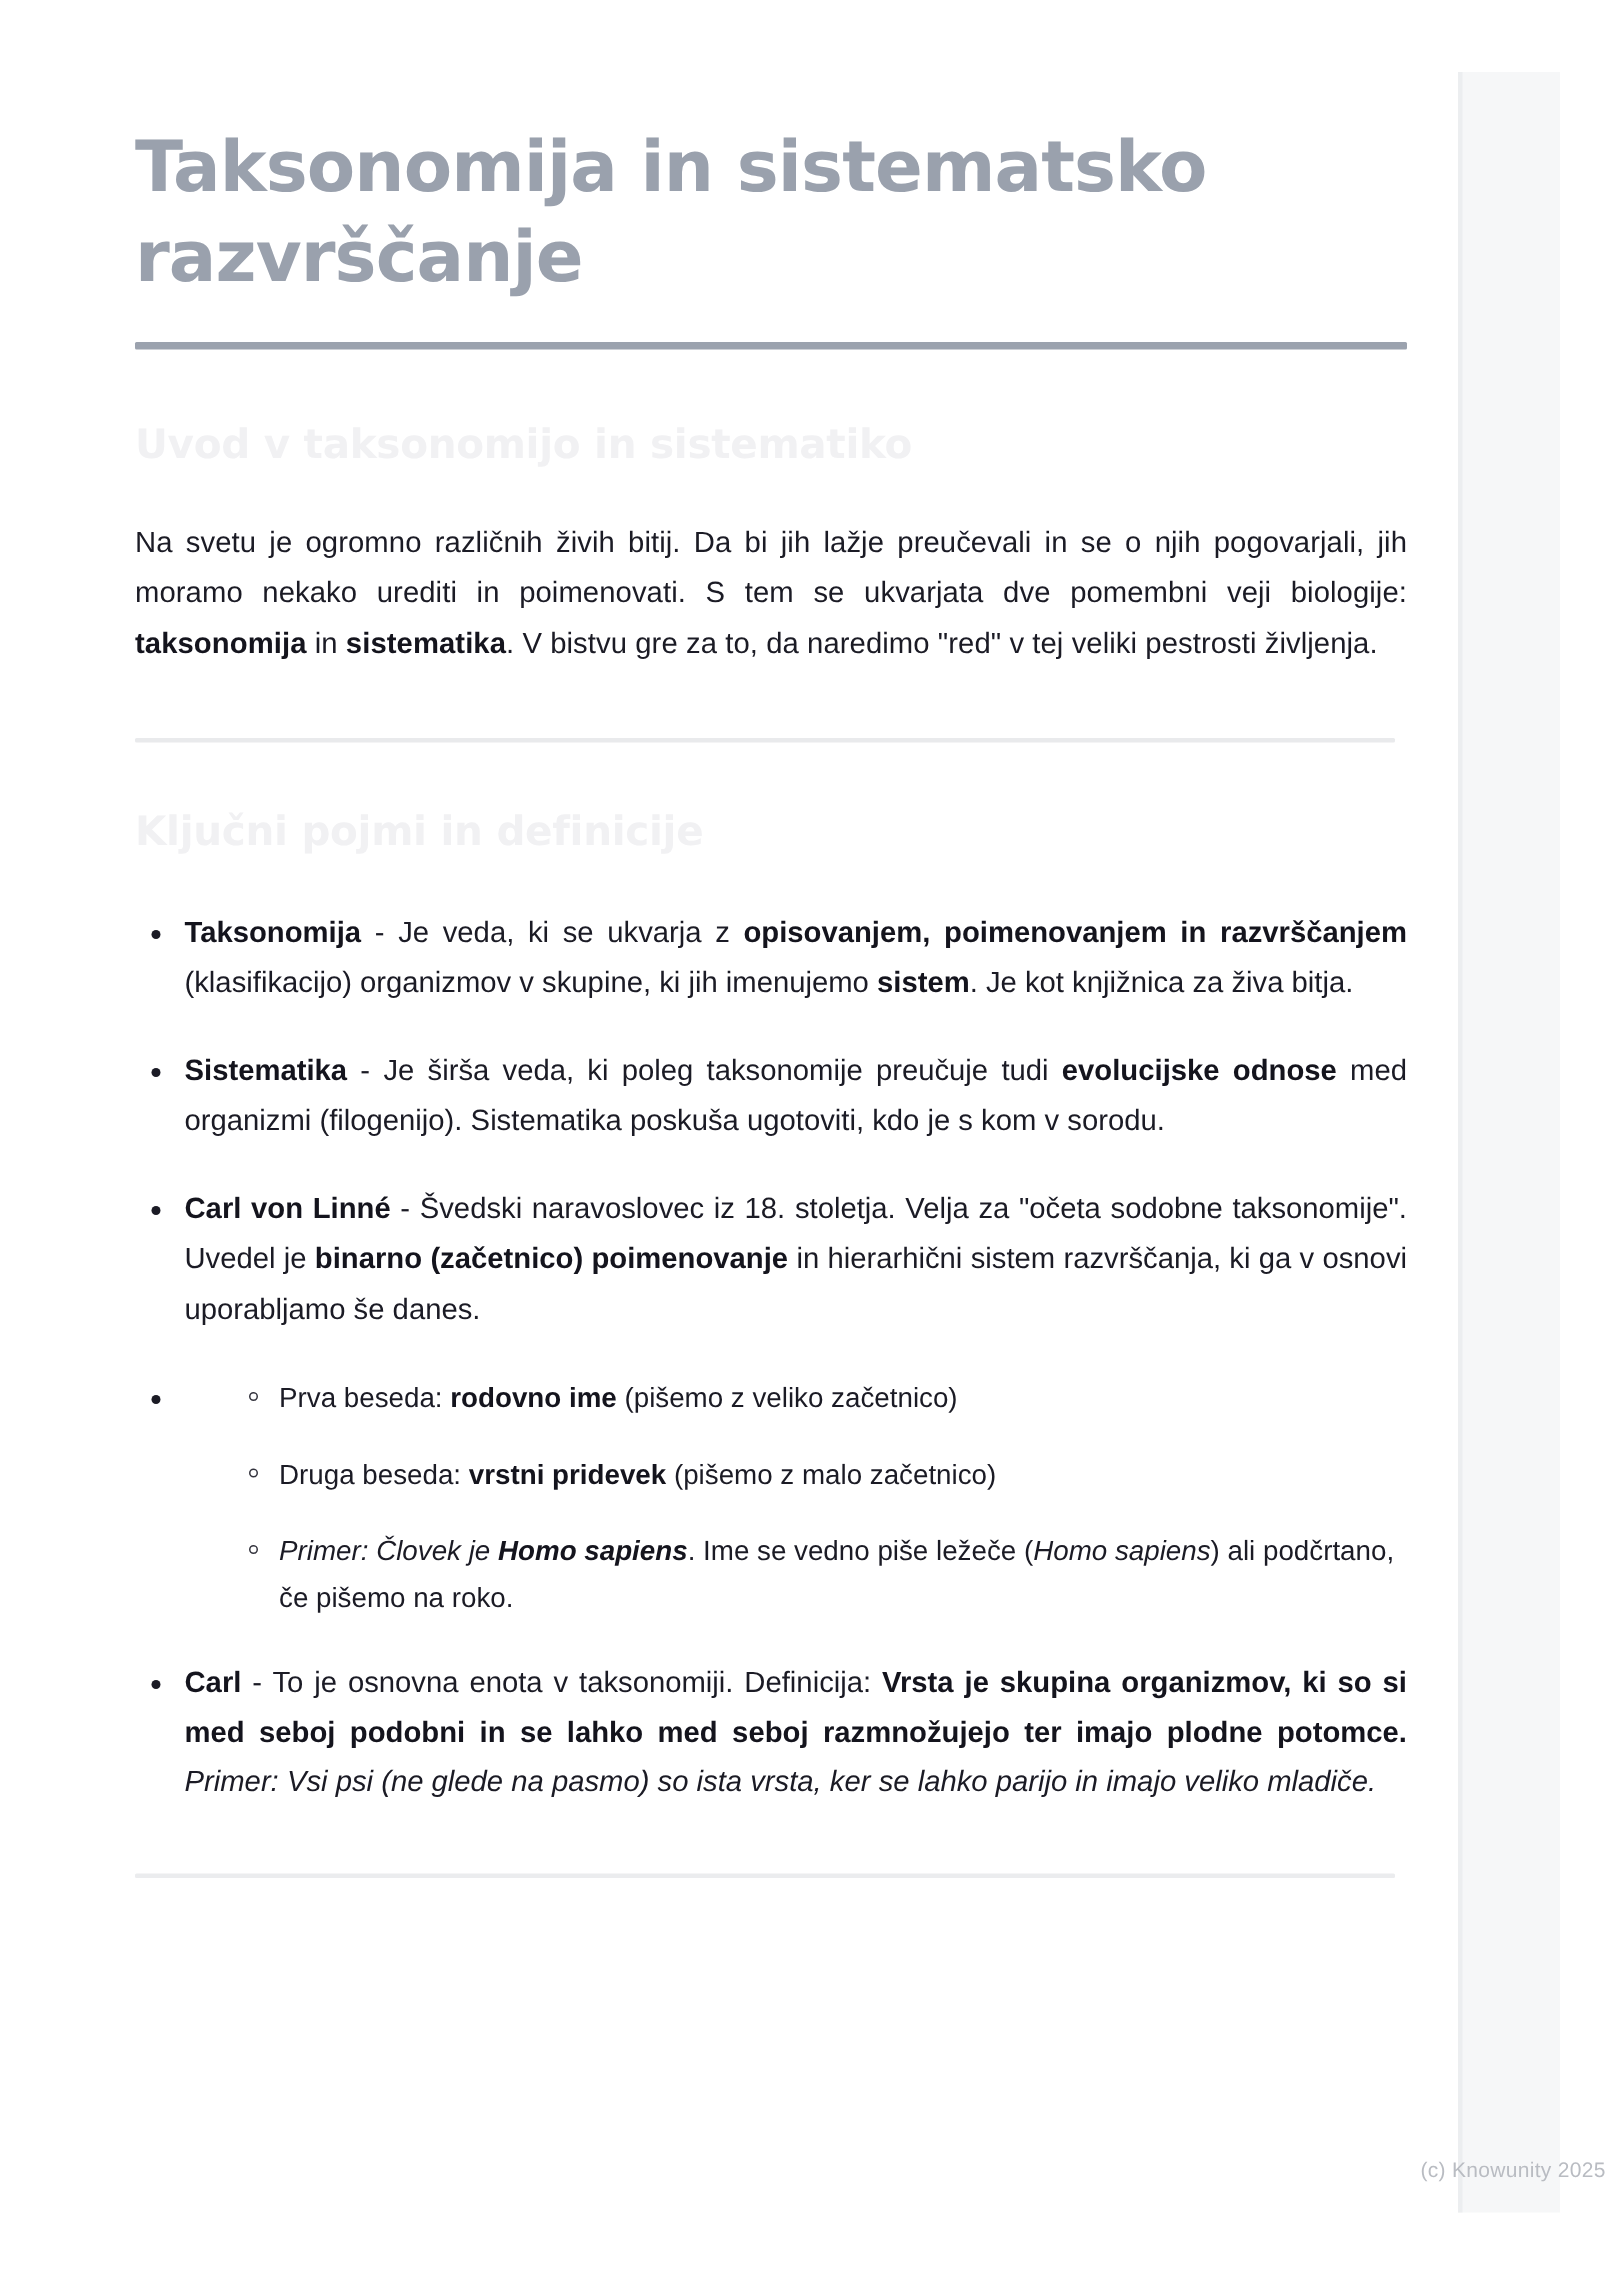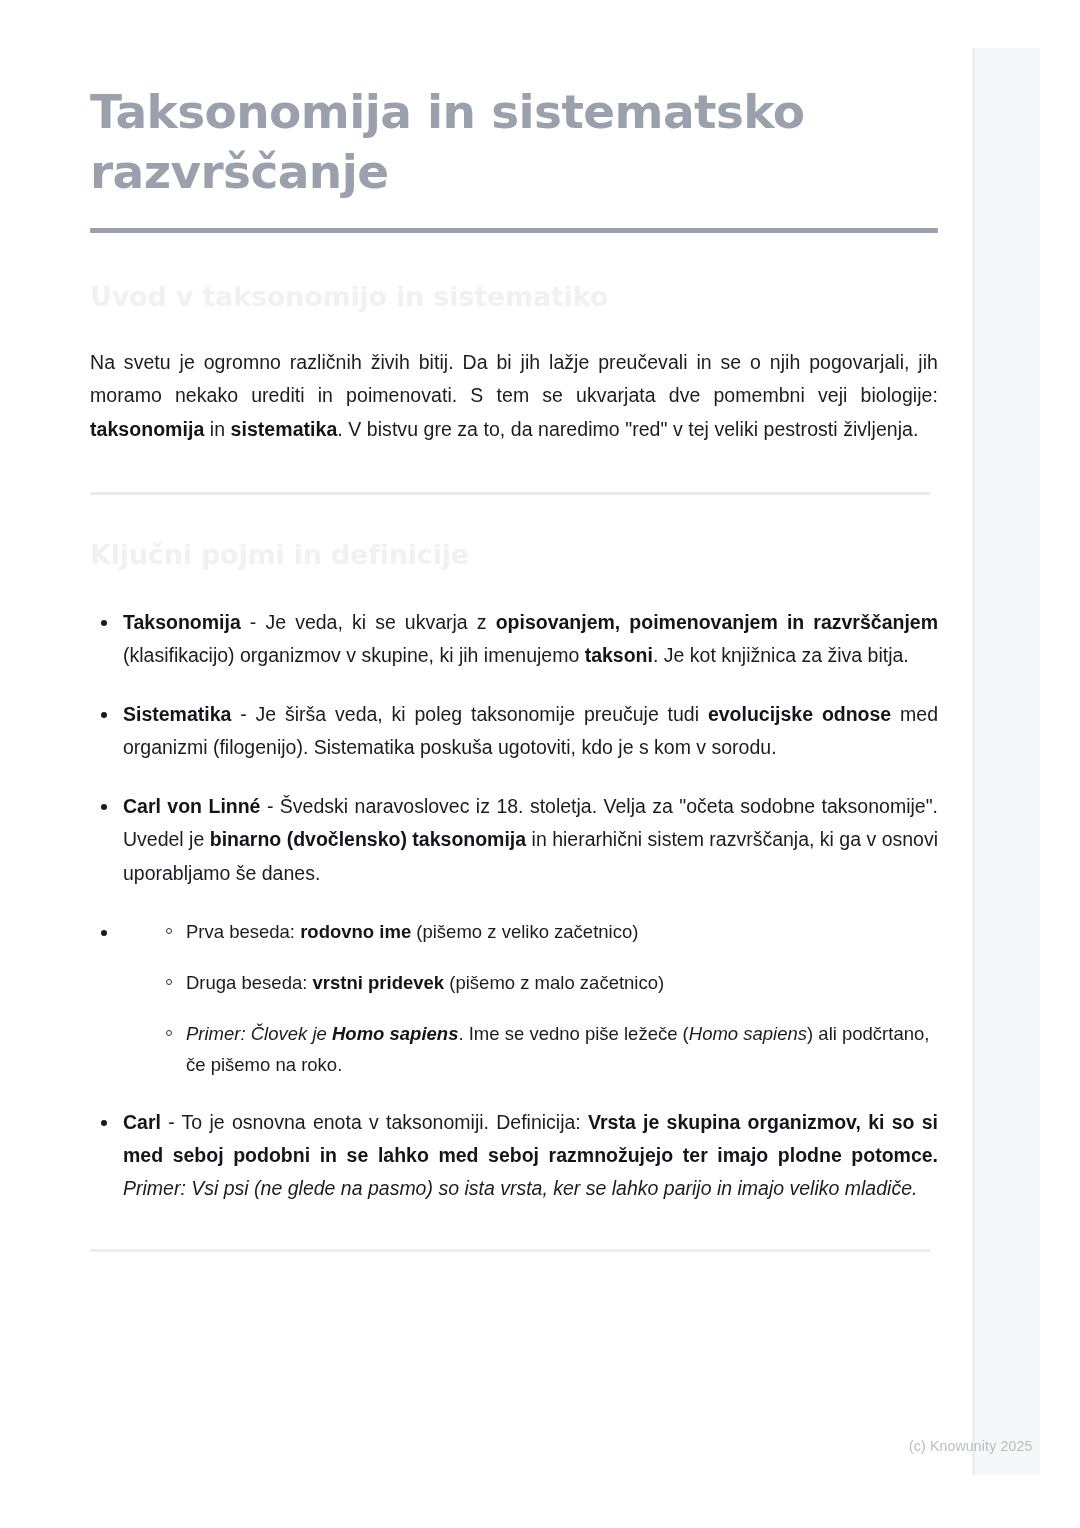--- a/index.html
+++ b/index.html
@@ -164,21 +164,21 @@
     box-sizing: border-box;
   }
   ul.sub-list > li:last-child { margin-bottom: 0; }
 
   b, strong { font-weight: 700; color: #14141d; }
   i, em { font-style: italic; }
 
   
   .footer-note {
     position: absolute;
-    left: 909px;
+    left: 947px;
     top: 1438px;
     font-size: 14px;
     color: #b9bcc2;
     white-space: nowrap;
     letter-spacing: 0.2px;
   }
 </style>
 </head>
 <body>
 
@@ -193,29 +193,29 @@
 
     <p class="body-par">Na svetu je ogromno različnih živih bitij. Da bi jih lažje preučevali in se o njih pogovarjali, jih moramo nekako urediti in poimenovati. S tem se ukvarjata dve pomembni veji biologije: <b>taksonomija</b> in <b>sistematika</b>. V bistvu gre za to, da naredimo "red" v tej veliki pestrosti življenja.</p>
 
     <div class="divider"></div>
 
     <h2 class="section-heading sh-2">Ključni pojmi in definicije</h2>
 
     <ul class="main-list">
 
       <li>
-        <span><b>Taksonomija</b> - Je veda, ki se ukvarja z <b>opisovanjem, poimenovanjem in razvrščanjem</b> (klasifikacijo) organizmov v skupine, ki jih imenujemo <b>taksoni</b>. Je kot knjižnica za živa bitja.</span>
+        <span><b>Taksonomija</b> - Je veda, ki se ukvarja z <b>opisovanjem, poimenovanjem in razvrščanjem</b> (klasifikacijo) organizmov v skupine, ki jih imenujemo <b>sistem</b>. Je kot knjižnica za živa bitja.</span>
       </li>
 
       <li>
         <span><b>Sistematika</b> - Je širša veda, ki poleg taksonomije preučuje tudi <b>evolucijske odnose</b> med organizmi (filogenijo). Sistematika poskuša ugotoviti, kdo je s kom v sorodu.</span>
       </li>
 
       <li>
-        <span><b>Carl von Linné</b> - Švedski naravoslovec iz 18. stoletja. Velja za "očeta sodobne taksonomije". Uvedel je <b>binarno (dvočlensko) taksonomija</b> in hierarhični sistem razvrščanja, ki ga v osnovi uporabljamo še danes.</span>
+        <span><b>Carl von Linné</b> - Švedski naravoslovec iz 18. stoletja. Velja za "očeta sodobne taksonomije". Uvedel je <b>binarno (začetnico) poimenovanje</b> in hierarhični sistem razvrščanja, ki ga v osnovi uporabljamo še danes.</span>
       </li>
 
       <li>
         <ul class="sub-list">
           <li>
             <span>Prva beseda: <b>rodovno ime</b> (pišemo z veliko začetnico)</span>
           </li>
           <li>
             <span>Druga beseda: <b>vrstni pridevek</b> (pišemo z malo začetnico)</span>
           </li>

